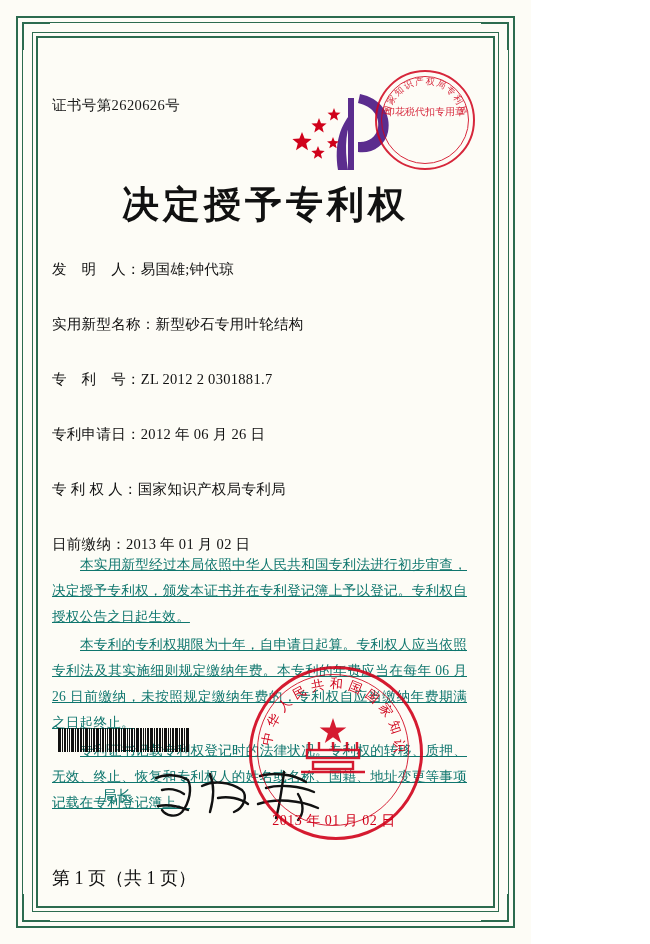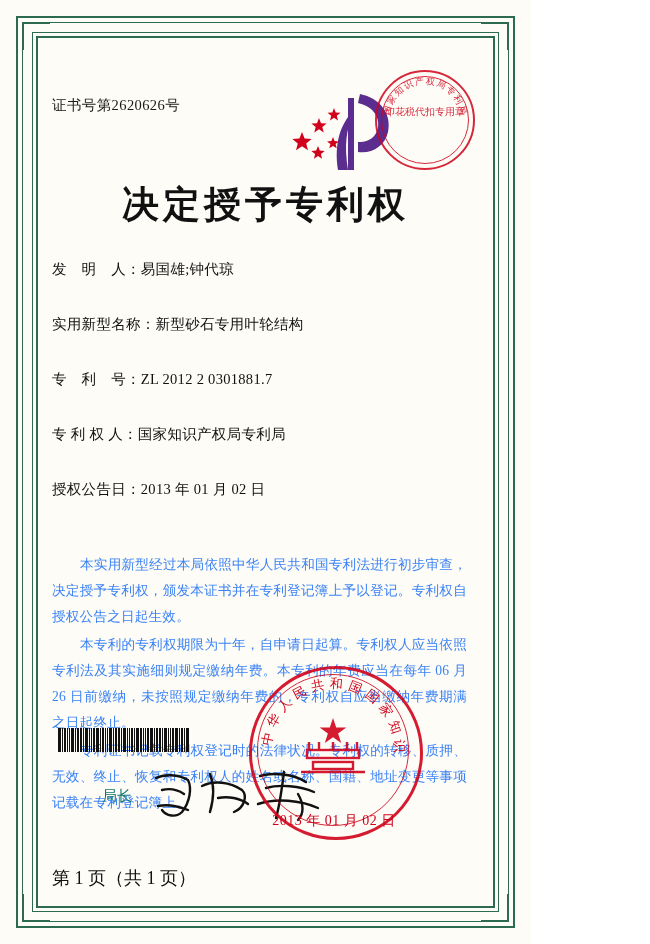--- a/index.html
+++ b/index.html
@@ -151,23 +151,24 @@
   .field .lbl { display: inline; }
   .field .val { display: inline; }
 
   .paragraphs {
     position: absolute;
     left: 0;
     right: 12px;
     top: 500px;
     font-size: 13.6px;
     line-height: 26px;
-    color: #3b82f6;
+    color: #0f766e;
     text-align: justify;
     letter-spacing: 0.2px;
+    text-decoration: underline;
   }
   .paragraphs p {
     margin: 0 0 2px 0;
     text-indent: 28px;
   }
 
   
   .barcode {
     position: absolute;
     left: 6px;
@@ -305,24 +306,27 @@
       <div class="field">
         <span class="lbl">发　明　人：</span><span class="val">易国雄;钟代琼</span>
       </div>
       <div class="field">
         <span class="lbl">实用新型名称：</span><span class="val">新型砂石专用叶轮结构</span>
       </div>
       <div class="field">
         <span class="lbl">专　利　号：</span><span class="val">ZL 2012 2 0301881.7</span>
       </div>
       <div class="field">
+        <span class="lbl">专利申请日：</span><span class="val">2012 年 06 月 26 日</span>
+      </div>
+      <div class="field">
         <span class="lbl">专 利 权 人：</span><span class="val">国家知识产权局专利局</span>
       </div>
       <div class="field">
-        <span class="lbl">授权公告日：</span><span class="val">2013 年 01 月 02 日</span>
+        <span class="lbl">日前缴纳：</span><span class="val">2013 年 01 月 02 日</span>
       </div>
     </div>
 
     <div class="paragraphs">
       <p>本实用新型经过本局依照中华人民共和国专利法进行初步审查，决定授予专利权，颁发本证书并在专利登记簿上予以登记。专利权自授权公告之日起生效。</p>
       <p>本专利的专利权期限为十年，自申请日起算。专利权人应当依照专利法及其实施细则规定缴纳年费。本专利的年费应当在每年 06 月 26 日前缴纳，未按照规定缴纳年费的，专利权自应当缴纳年费期满之日起终止。</p>
       <p>专利证书记载专利权登记时的法律状况。专利权的转移、质押、无效、终止、恢复和专利权人的姓名或名称、国籍、地址变更等事项记载在专利登记簿上。</p>
     </div>
 
     <div class="barcode">

